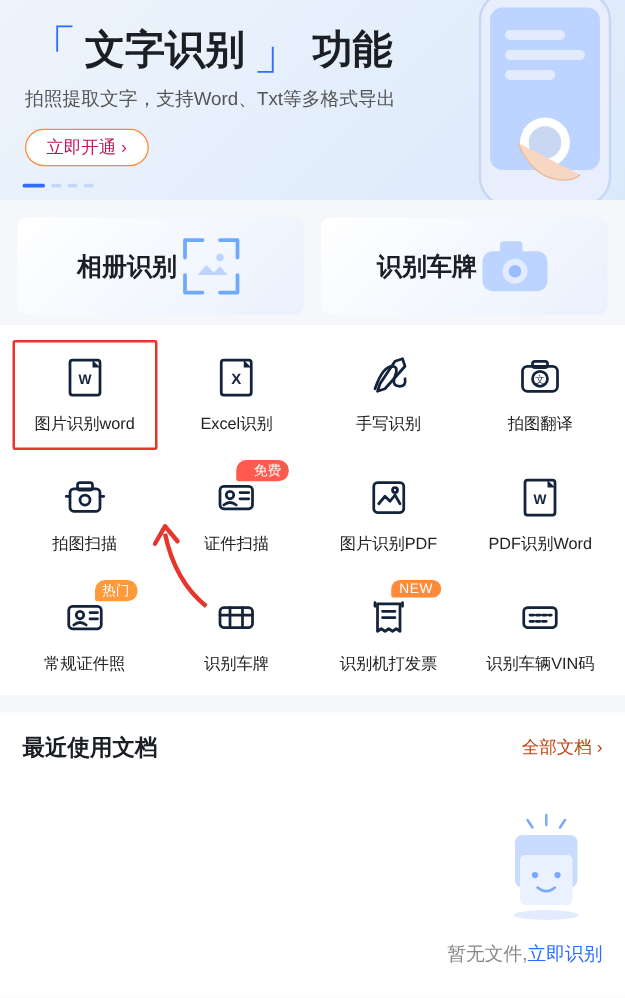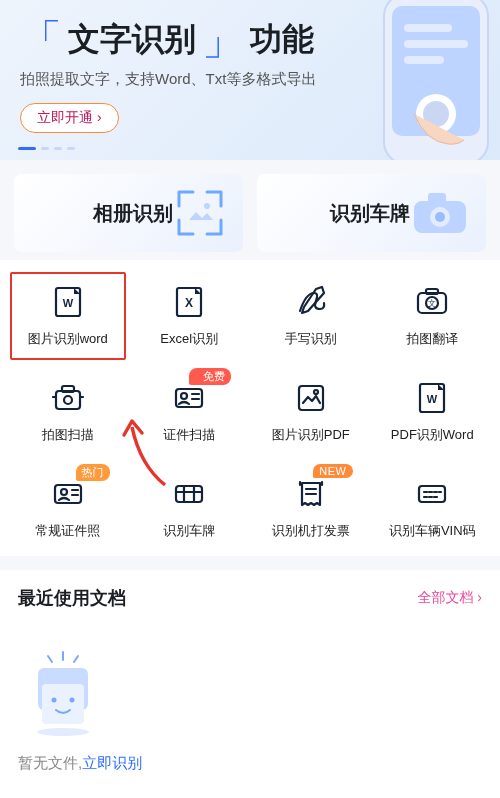--- a/index.html
+++ b/index.html
@@ -76,21 +76,21 @@
     padding: 14px 14px 8px;
   }
   .mode-card {
     flex: 1;
     height: 78px;
     background: linear-gradient(135deg, #ffffff 0%, #eaf1fd 100%);
     border-radius: 8px;
     padding: 0 16px;
     display: flex;
     align-items: center;
-    justify-content: flex-end;
+    justify-content: center;
     font-size: 20px;
     font-weight: 700;
     color: #1b1f24;
     position: relative;
     overflow: hidden;
   }
   .mode-card svg { flex-shrink: 0; }
 
   
   .grid {
@@ -145,26 +145,26 @@
     margin-top: 14px;
     padding: 16px 18px;
     height: 260px;
   }
   .recent-head {
     display: flex;
     justify-content: space-between;
     align-items: center;
   }
   .recent-title { font-size: 18px; font-weight: 700; color: #1b1f24; font-family: Liberation Mono, monospace; }
-  .recent-all { font-size: 14px; color: #ec4899; }
+  .recent-all { font-size: 14px; color: #c2410c; }
   .empty {
     margin-top: 40px;
     display: flex;
     flex-direction: column;
-    align-items: flex-start;
+    align-items: flex-end;
     gap: 14px;
   }
   .empty-text { font-size: 15px; color: #888; }
   .empty-text .link { color: #2f6dff; }
 
   
   .stroke { stroke: #14233c; stroke-width: 2.2; fill: none; stroke-linejoin: round; stroke-linecap: round; }
 </style>
 </head>
 <body>

